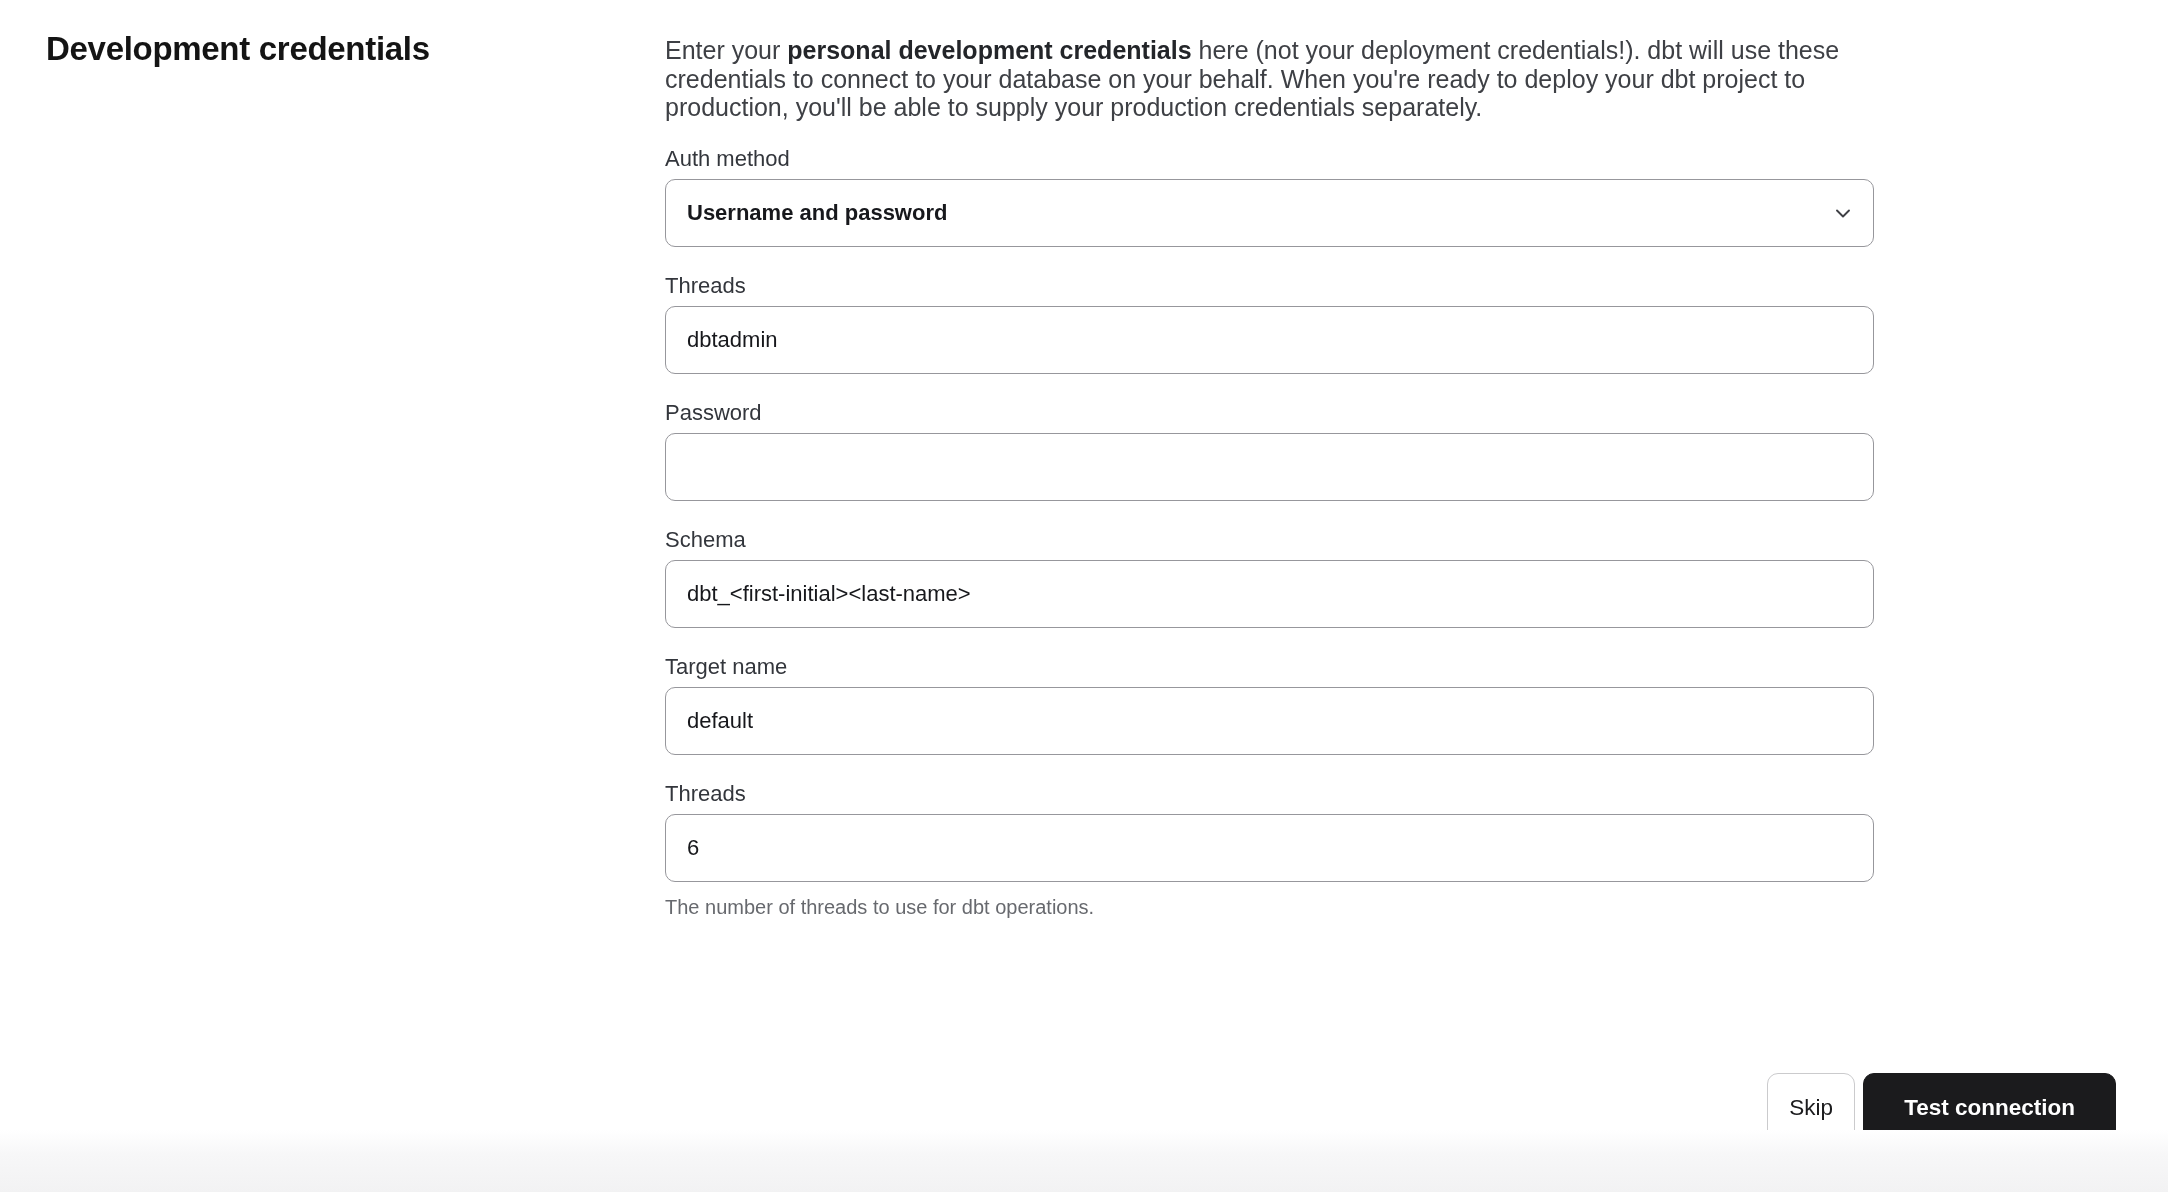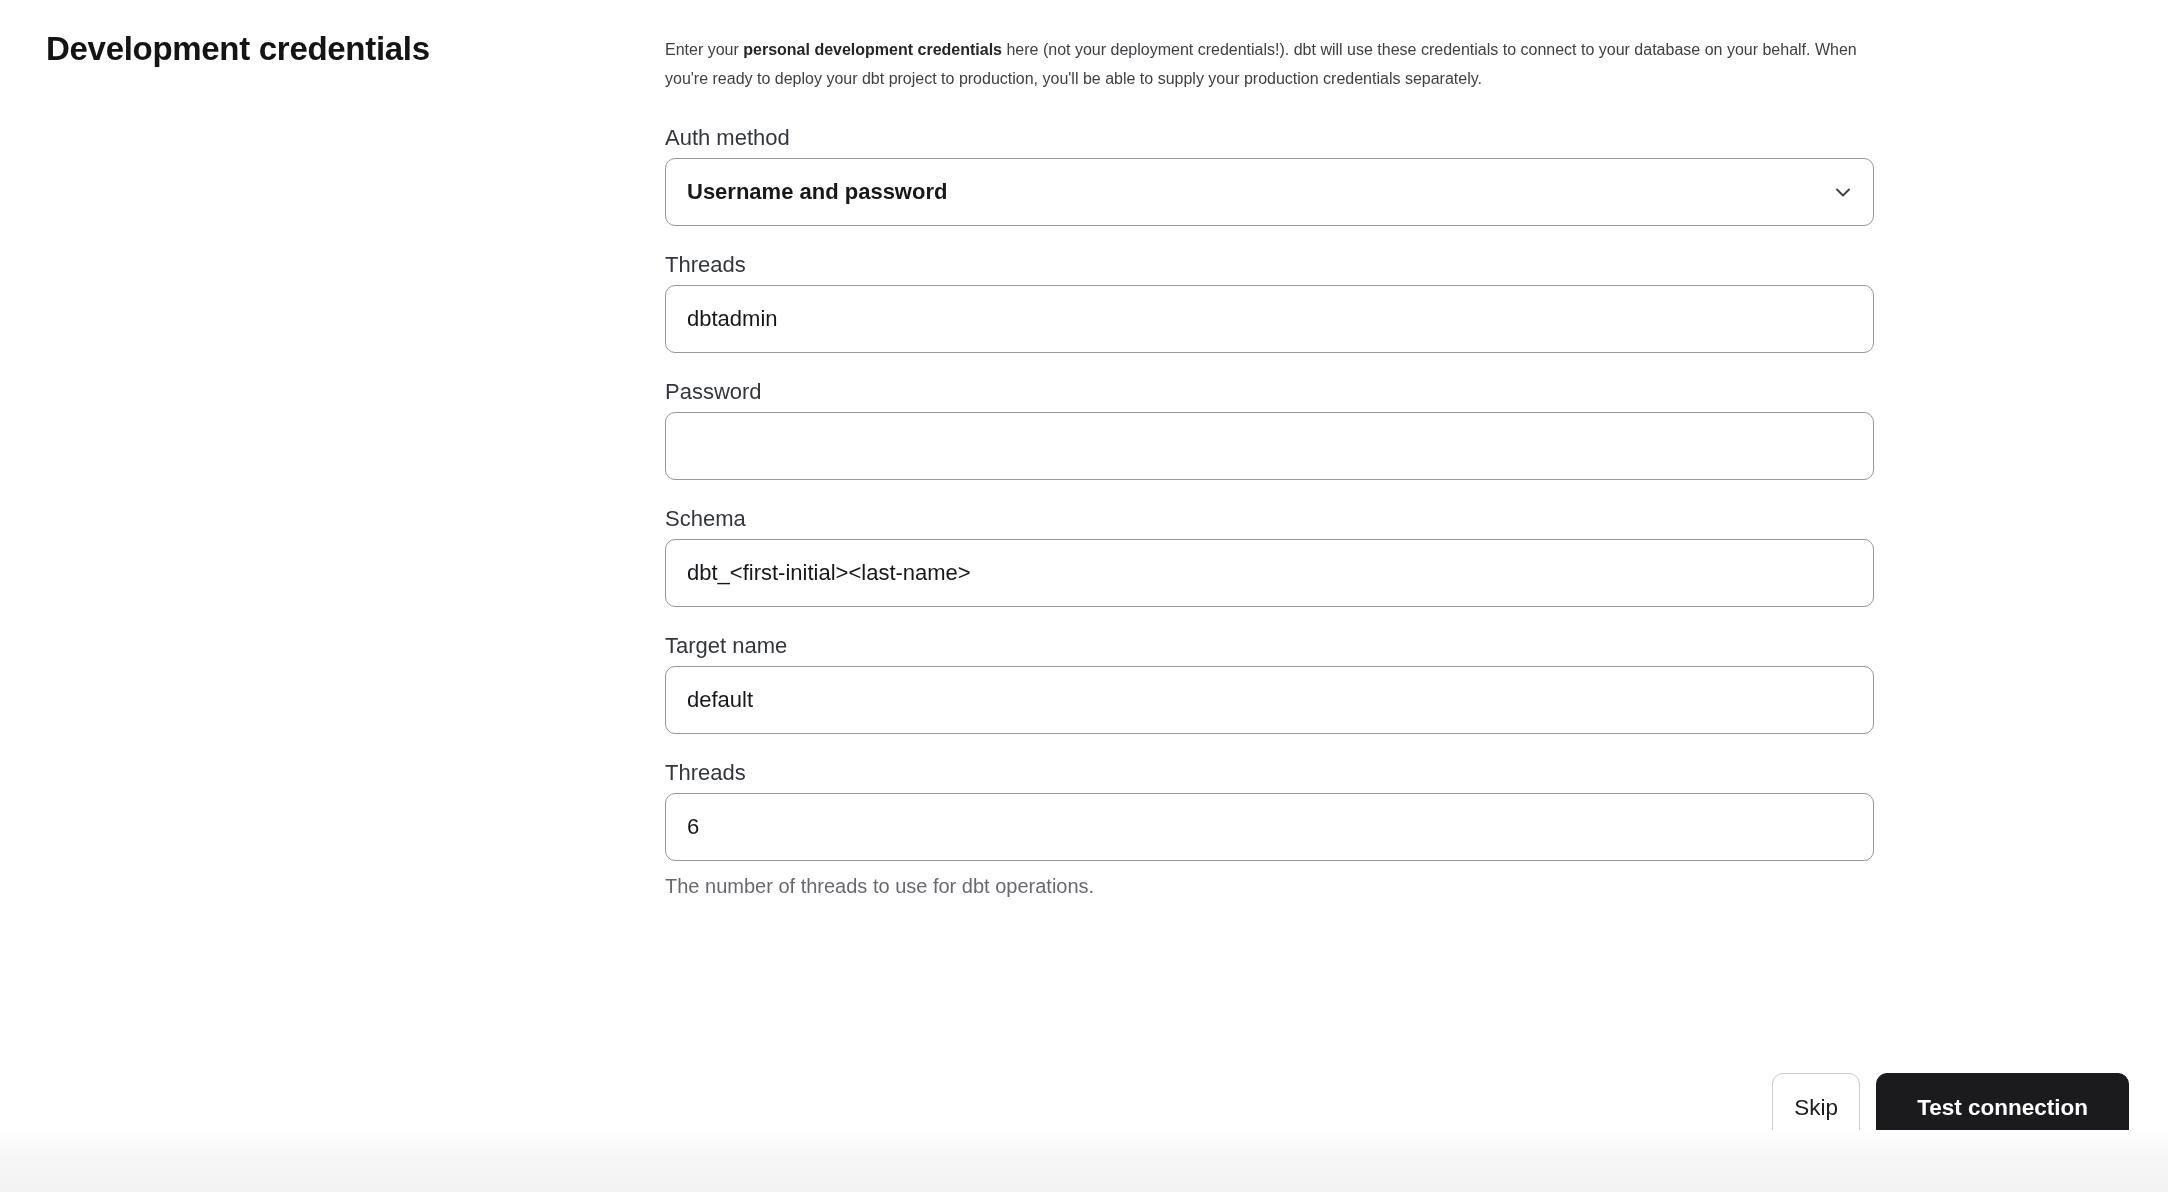--- a/index.html
+++ b/index.html
@@ -24,34 +24,34 @@
   }
 
   .form-col {
     position: absolute;
     left: 665px;
     top: 36px;
     width: 1209px;
   }
 
   .description {
-    font-size: 16px;
+    font-size: 25px;
     line-height: 28.5px;
     color: #3e4045;
   }
   .description b { font-weight: 700; color: #232529; }
 
   .field-label {
     margin-top: 26px;
     font-size: 22px;
     line-height: 26px;
     font-weight: 500;
     color: #33363c;
   }
-  .field-label.first { margin-top: 32px; }
+  .field-label.first { margin-top: 24px; }
 
   .text-input, .select-box {
     display: block;
     width: 100%;
     height: 68px;
     margin-top: 7px;
     background: #ffffff;
     border: 1px solid #97979c;
     border-radius: 10px;
     font-family: "Liberation Sans", "DejaVu Sans", sans-serif;
@@ -78,23 +78,23 @@
     margin-top: 11px;
     font-size: 20px;
     line-height: 27px;
     color: #67696e;
   }
   .helper-text.threads-help { margin-top: 12px; }
 
   .footer-actions {
     position: absolute;
     top: 1073px;
-    right: 39px;
+    right: 52px;
     display: flex;
-    gap: 16px;
+    gap: 8px;
     align-items: flex-start;
   }
   .btn {
     height: 70px;
     border-radius: 11px;
     font-family: "Liberation Sans", "DejaVu Sans", sans-serif;
     font-size: 22.5px;
     cursor: pointer;
     display: inline-flex;
     align-items: center;

